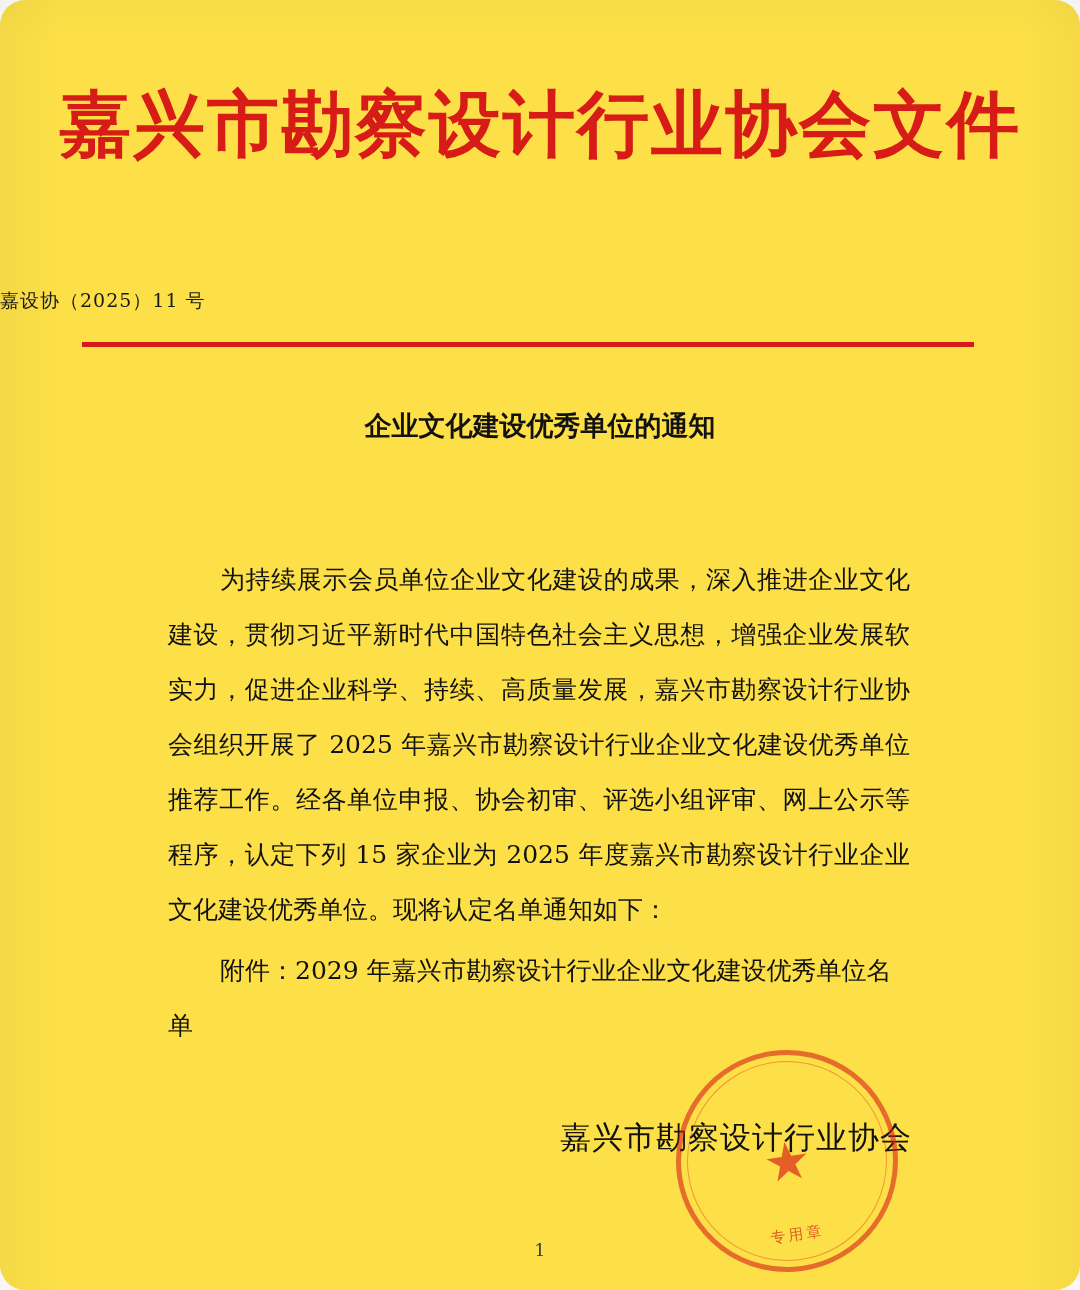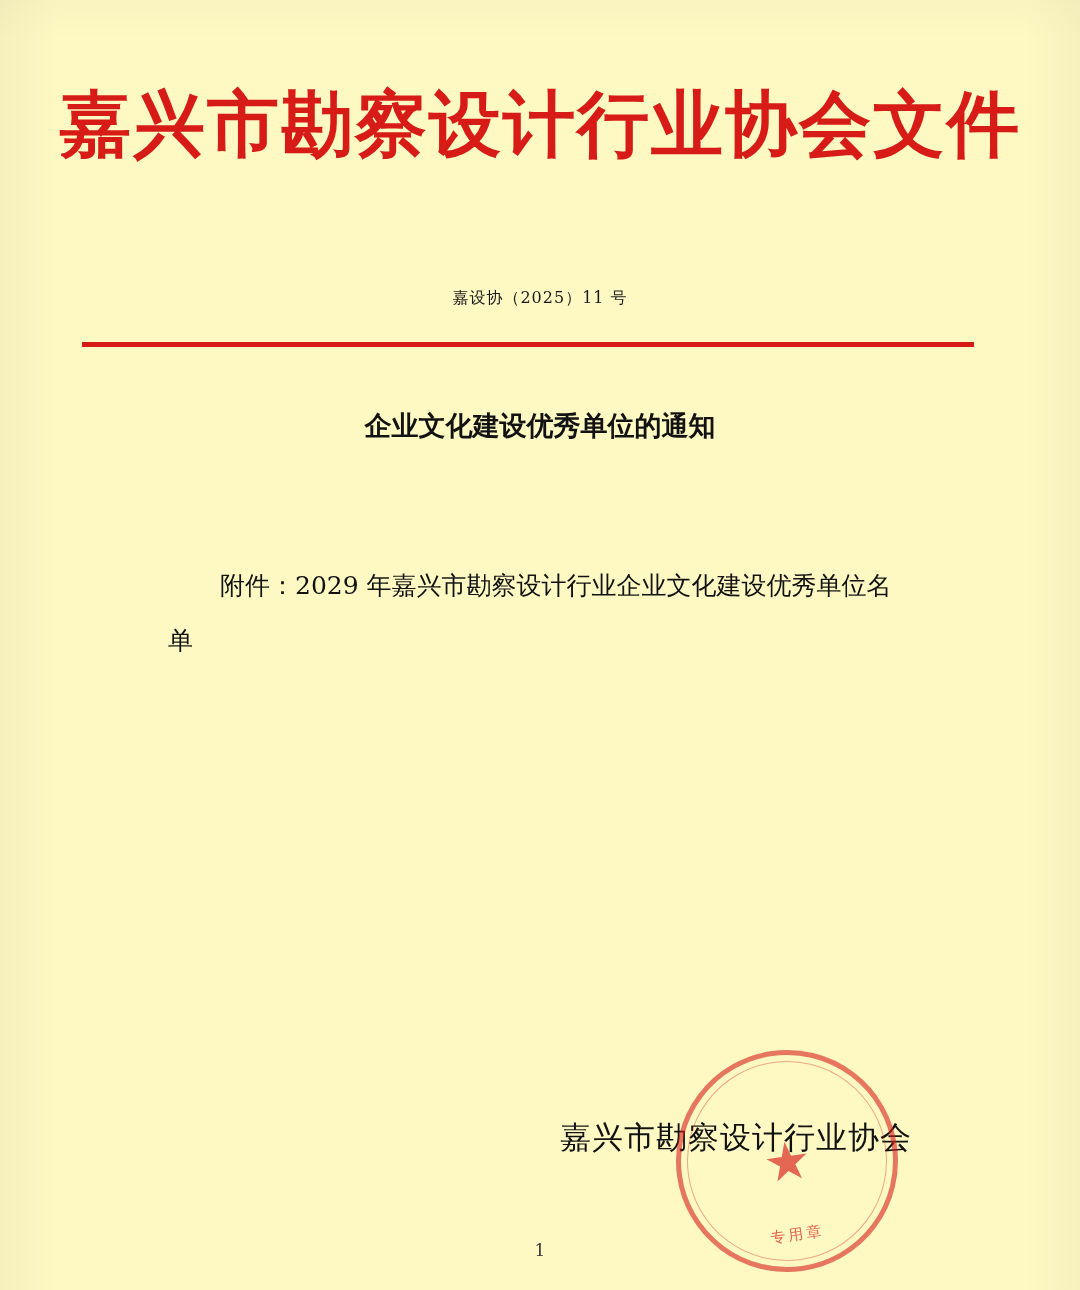--- a/index.html
+++ b/index.html
@@ -12,21 +12,22 @@
     height: 1290px;
     position: relative;
     font-family: "DejaVu Serif", "Liberation Serif", serif;
     color: #111;
     overflow: hidden;
   }
 
   .page {
     position: absolute;
     inset: 0;
-    background: #fef9c3;
+    background: #fde047;
+    border-radius: 25px;
   }
 
   
   .paper-tint {
     position: absolute;
     inset: 0;
     background:
       linear-gradient(90deg, rgba(0,0,0,0.035) 0px, rgba(0,0,0,0) 60px),
       linear-gradient(270deg, rgba(0,0,0,0.03) 0px, rgba(0,0,0,0) 55px),
       linear-gradient(180deg, rgba(0,0,0,0.02) 0px, rgba(0,0,0,0) 40px);
@@ -46,22 +47,21 @@
     letter-spacing: 2px;
     line-height: 1.18;
     white-space: nowrap;
   }
 
   .doc-number {
     position: absolute;
     top: 288px;
     left: 0;
     width: 1080px;
-    text-align: center;
-    font-size: 16px;
+    font-size: 19px;
     letter-spacing: 1px;
     color: #1a1a1a;
   }
 
   .red-rule {
     position: absolute;
     top: 342px;
     left: 82px;
     width: 892px;
     height: 5px;
@@ -185,20 +185,21 @@
 
   <div class="doc-number">嘉设协（2025）11 号</div>
 
   <div class="red-rule"></div>
 
   <div class="subject">
     <span class="line">企业文化建设优秀单位的通知</span>
   </div>
 
   <div class="body-block">
+    <p class="para">为持续展示会员单位企业文化建设的成果，深入推进企业文化建设，贯彻习近平新时代中国特色社会主义思想，增强企业发展软实力，促进企业科学、持续、高质量发展，嘉兴市勘察设计行业协会组织开展了 2025 年嘉兴市勘察设计行业企业文化建设优秀单位推荐工作。经各单位申报、协会初审、评选小组评审、网上公示等程序，认定下列 15 家企业为 2025 年度嘉兴市勘察设计行业企业文化建设优秀单位。现将认定名单通知如下：</p>
     <div class="attachment">附件：2029 年嘉兴市勘察设计行业企业文化建设优秀单位名单</div>
   </div>
 
   <div class="signature">
     <span class="org">嘉兴市勘察设计行业协会</span>
   </div>
 
   <div class="seal">
     <div class="seal-inner"></div>
     <div class="star">★</div>

